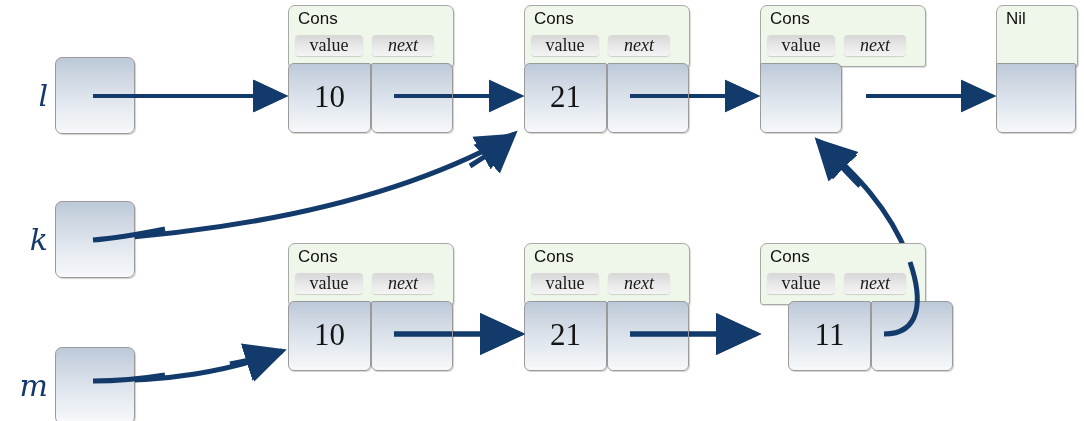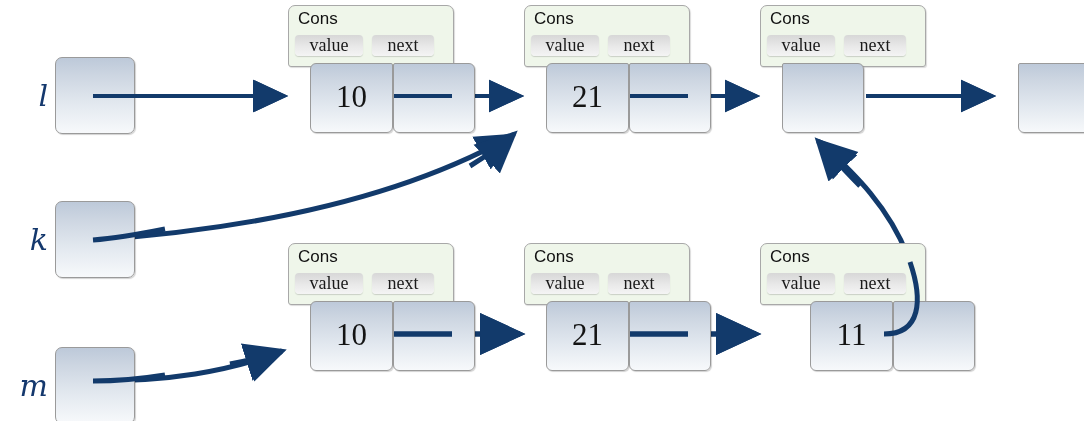--- a/index.html
+++ b/index.html
@@ -65,27 +65,26 @@
     font-size:18px;
     color:#1a1a1a;
     background:linear-gradient(to bottom,#d7d7d7 0%,#e9e9e9 55%,#f4f4f4 100%);
     border-radius:4px;
     padding:0 3px;
     line-height:1.15;
     white-space:nowrap;
     box-shadow:0 1px 1px rgba(0,0,0,.16);
   }
   .node .field-label.value-lbl{width:62px;text-align:center;}
-  .node .field-label.next-lbl{width:56px;text-align:center;margin-left:9px;}
+  .node .field-label.next-lbl{width:56px;text-align:center;margin-left:9px;font-style:italic;}
 
   .node .cells{
     position:absolute;
     left:0;
     display:flex;
-    margin-left:22px;
   }
   .cell{
     border:1px solid #9a9a9a;
     box-sizing:border-box;
     background:linear-gradient(to bottom,#bdc9d9 0%,#ccd5e1 22%,#e2e8ef 62%,#f7f9fb 100%);
     box-shadow:1px 1px 1px rgba(0,0,0,.18);
     position:relative;
   }
   .cell.value-cell{
     width:83px;
@@ -196,20 +195,23 @@
     <div class="field-labels">
       <div class="field-label value-lbl">value</div>
       <div class="field-label next-lbl">next</div>
     </div>
     <div class="cells" style="top:58px;height:70px;">
       <div class="cell next-cell" style="height:70px;"></div>
     </div>
   </div>
 
   <div class="node" style="left:996px;top:5px;width:82px;height:128px;">
+    <div class="head" style="height:62px;">
+      <div class="type-name">Nil</div>
+    </div>
     <div class="cells" style="top:58px;height:70px;">
       <div class="cell nil-cell" style="height:70px;"></div>
     </div>
   </div>
 
   <div class="node" style="left:288px;top:243px;width:166px;height:128px;">
     <div class="head" style="height:62px;">
       <div class="type-name">Cons</div>
     </div>
     <div class="field-labels">

